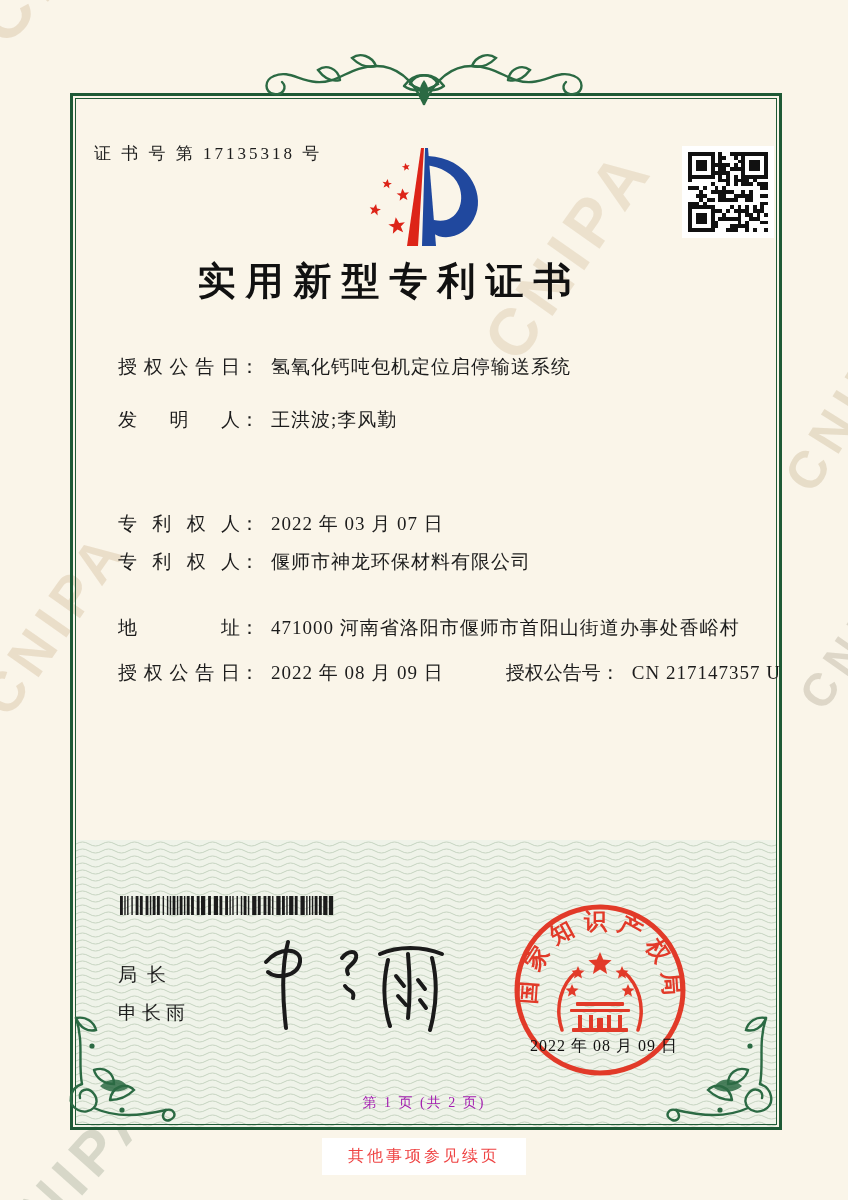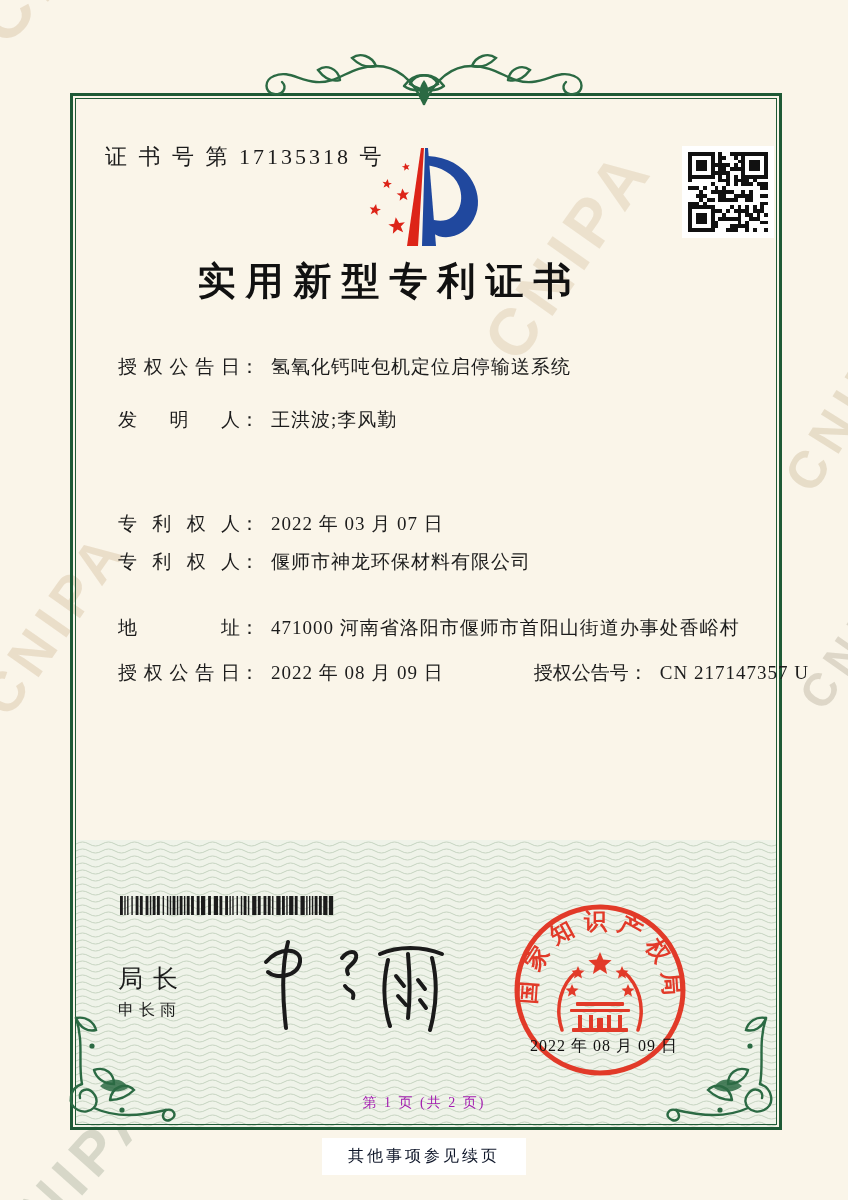--- a/index.html
+++ b/index.html
@@ -30,62 +30,62 @@
     content:""; position:absolute; left:2px; top:2px; right:2px; bottom:2px;
     border:1px solid #1e5a36;
   }
   
   .waveband{position:absolute; left:76px; top:840px; width:700px; height:287px;}
   
   .orn-top{position:absolute; left:254px; top:40px; width:340px; height:74px;}
   .orn-bl {position:absolute; left:64px;  top:1012px; width:112px; height:112px;}
   .orn-br {position:absolute; left:666px; top:1012px; width:112px; height:112px; transform:scaleX(-1);}
   
-  .certno{position:absolute; left:105px; top:142px; font-size:22px; letter-spacing:3px;}
+  .certno{position:absolute; left:94px; top:142px; font-size:17px; letter-spacing:3px;}
   .qrbox{position:absolute; left:682px; top:146px; width:92px; height:92px; background:#fff;
          display:flex; align-items:center; justify-content:center;}
   .logo{position:absolute; left:358px; top:142px; width:132px; height:116px;}
   .title{
     position:absolute; left:0; width:779px; top:256px; text-align:center;
     font-size:38px; font-weight:bold; letter-spacing:10px; color:#111;
   }
   
   .frow{position:absolute; left:118px; font-size:19px; white-space:nowrap;}
   .flabel{display:inline-block; width:122px; text-align:justify; text-align-last:justify;}
   .fvalue{margin-left:12px; letter-spacing:1px;}
   .r1{top:354px}.r2{top:407px}.r3{top:459px}.r4{top:511px}.r5{top:549px}.r6{top:615px}
   .rgrant{top:660px}
-  .grant2{margin-left:90px;text-align:center;}
+  .grant2{margin-left:62px;text-align:center;}
   
   .body-text{
     position:absolute; left:118px; top:697px; width:646px;
     font-size:17px; line-height:1.72; text-align:justify; color:#222;
   }
   .body-text p{margin:0; text-indent:2em;}
   
   .barcode{position:absolute; left:120px; top:896px; width:216px; height:19px;}
   
-  .sig-role{position:absolute; left:118px; top:962px;  font-size:25px; letter-spacing:10px;}
-  .sig-name{position:absolute; left:118px; top:1000px; font-size:16px; letter-spacing:5px;}
+  .sig-role{position:absolute; left:118px; top:962px;  font-size:19px; letter-spacing:10px;}
+  .sig-name{position:absolute; left:118px; top:1000px; font-size:19px; letter-spacing:5px;}
   .sig-script{position:absolute; left:242px; top:928px; width:215px; height:110px;}
   
   .seal{position:absolute; left:512px; top:902px; width:176px; height:176px; opacity:.95;}
   .seal-date{
     position:absolute; left:530px; top:1036px; font-size:16px; letter-spacing:1px;
     color:#111; white-space:nowrap;
   }
   
   .pageinfo{position:absolute; left:0; width:848px; top:1094px; text-align:center;
             font-size:14px; letter-spacing:2px; color:#a21caf;}
   .contnote{
     position:absolute; left:0; width:848px; top:1138px; text-align:center;
   }
   .contnote span{
     display:inline-block; background:#ffffff; padding:8px 26px;
-    font-size:16px; letter-spacing:3px; color:#0f172a;
+    font-size:16px; letter-spacing:3px; color:#ef4444;
   }
 </style>
 </head>
 <body>
 
 <div class="page">
 
   <span class="wm wm1">CNIPA</span>
   <span class="wm wm2">CNIPA</span>
   <span class="wm wm3">CNIPA</span>

